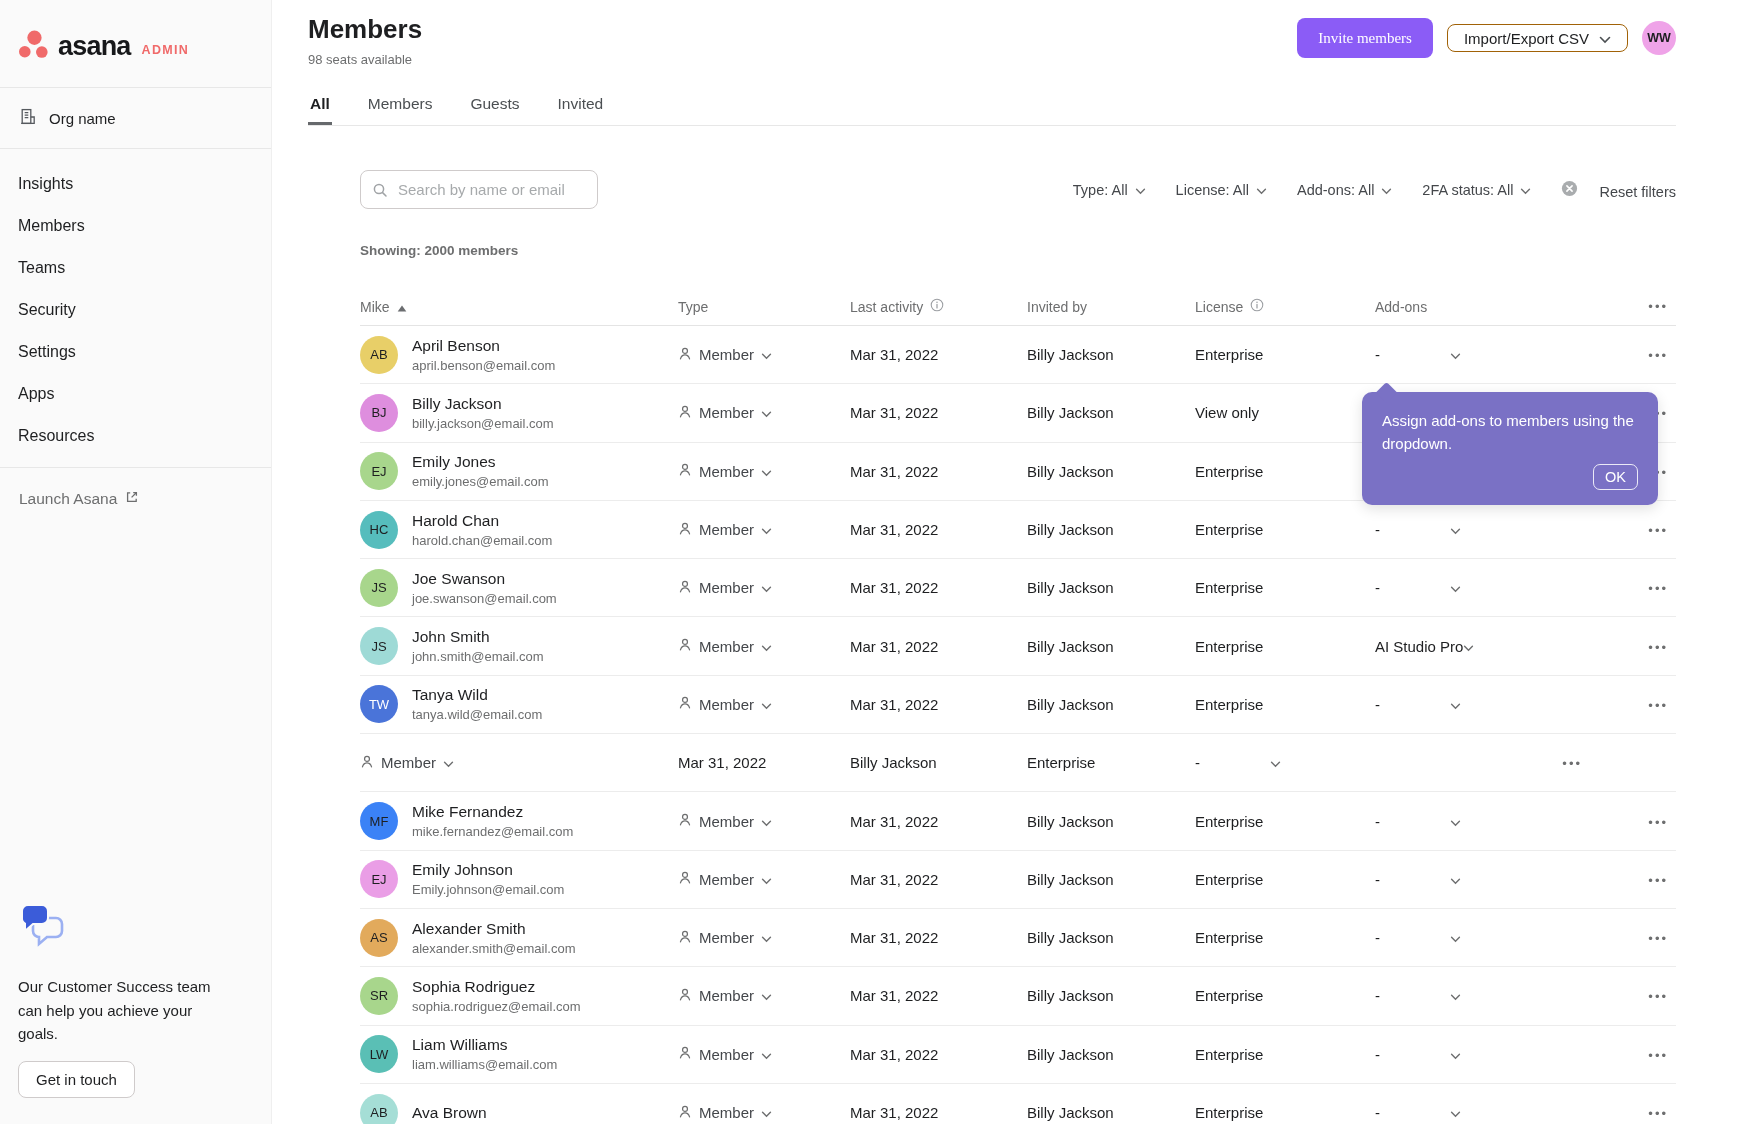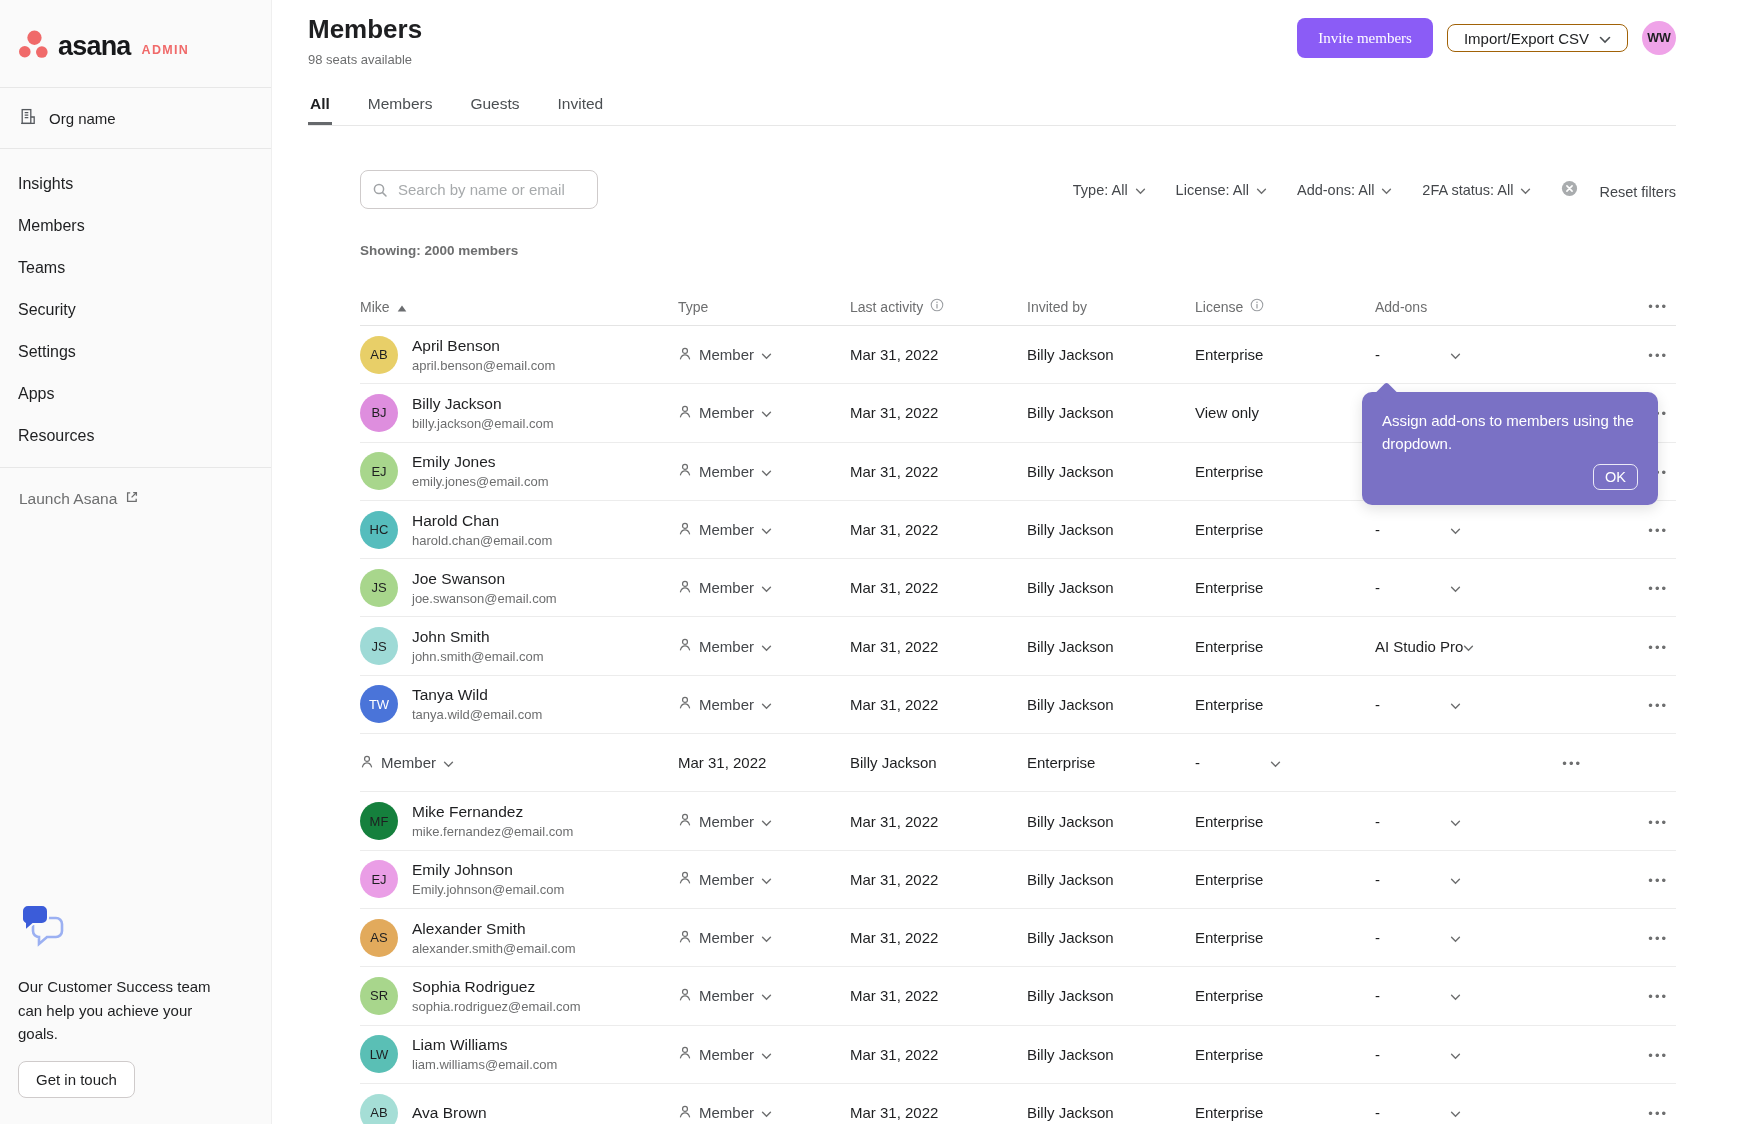--- a/index.html
+++ b/index.html
@@ -476,21 +476,21 @@
             <div class="cell"><span class="addon-wrap">
                 <span>-</span>
                 <span><svg width="11" height="7" viewBox="0 0 12 8">
                     <path d="M1.5 1.5 6 6l4.5-4.5" fill="none" stroke="#6d6e6f" stroke-width="1.6" stroke-linecap="round"></path>
                   </svg></span>
               </span></div>
             <div class="cell c-menu"><span class="dots">•••</span></div>
           </div>
           <div class="row grid-cols">
             <div class="cell c-name">
-              <span class="avatar" style="background:#15803d;color:#1e1f21">MF</span>
+              <span class="avatar" style="background:#3b82f6;color:#1e1f21">MF</span>
               <span class="nm-block">
                 <span class="nm">Mike Fernandez</span>
                 <span class="em">mike.fernandez@email.com</span>
               </span>
             </div>
             <div class="cell c-type">
               <span><svg width="14" height="15" viewBox="0 0 16 17" fill="none" stroke="#6d6e6f" stroke-width="1.4">
                   <circle cx="8" cy="5.5" r="2.8"></circle>
                   <path d="M2.8 14.6c.9-3.2 2.9-4.6 5.2-4.6s4.3 1.4 5.2 4.6" stroke-linecap="round"></path>
                 </svg></span>

